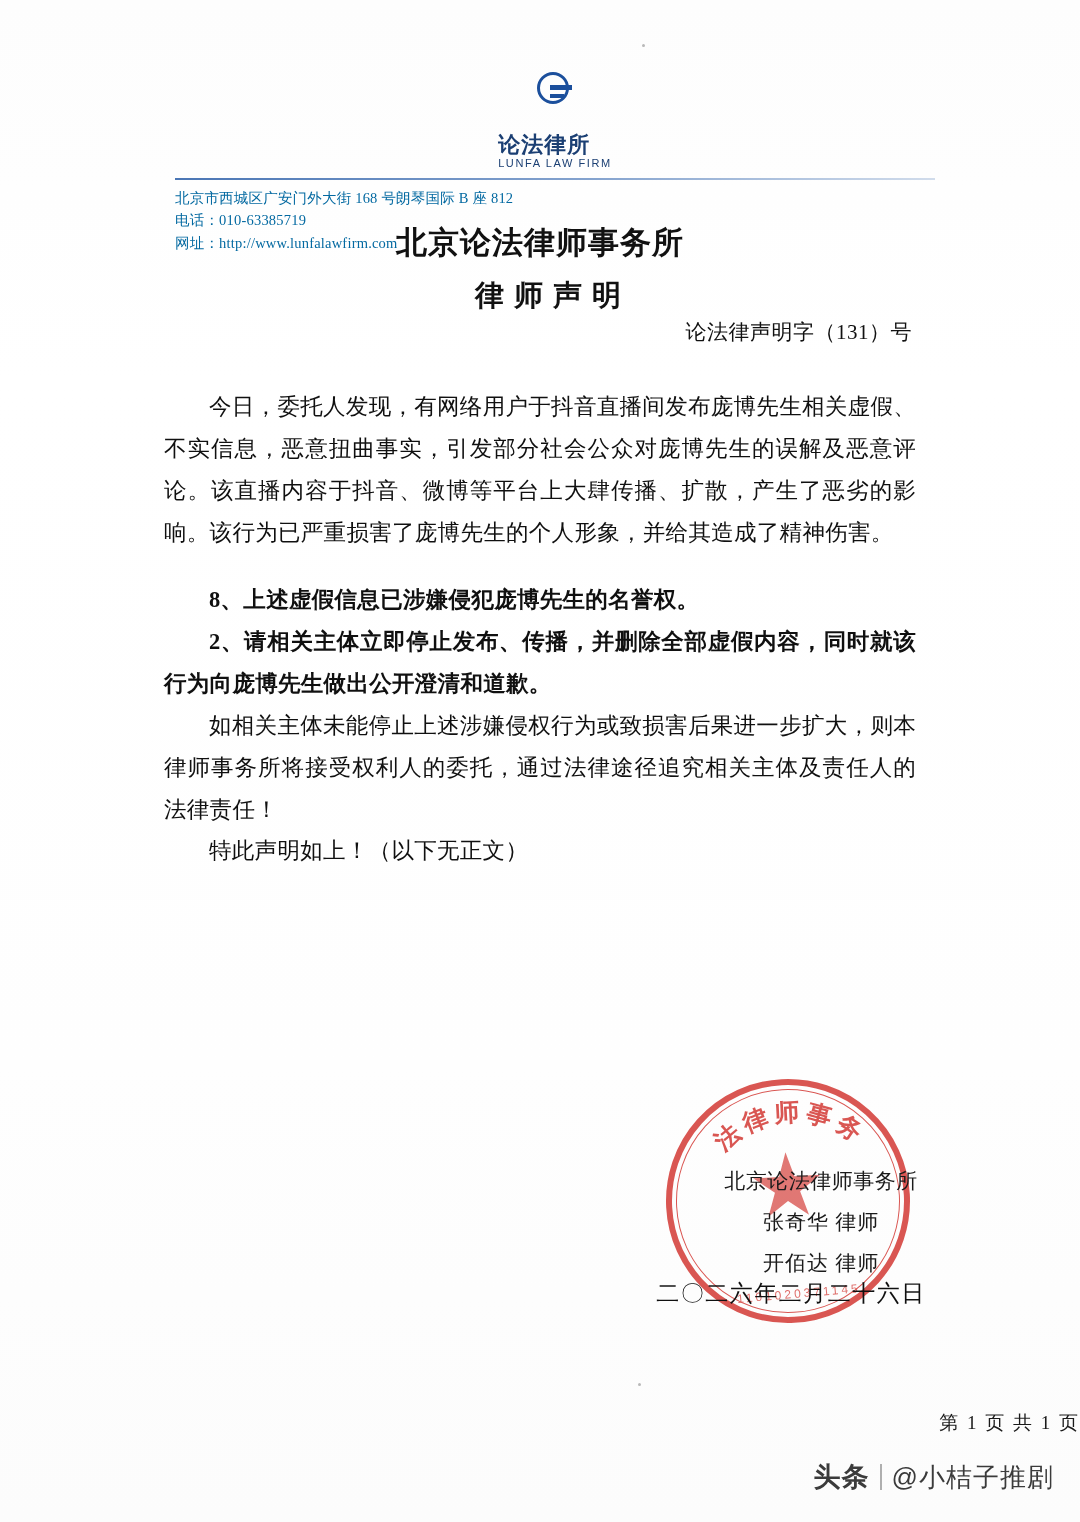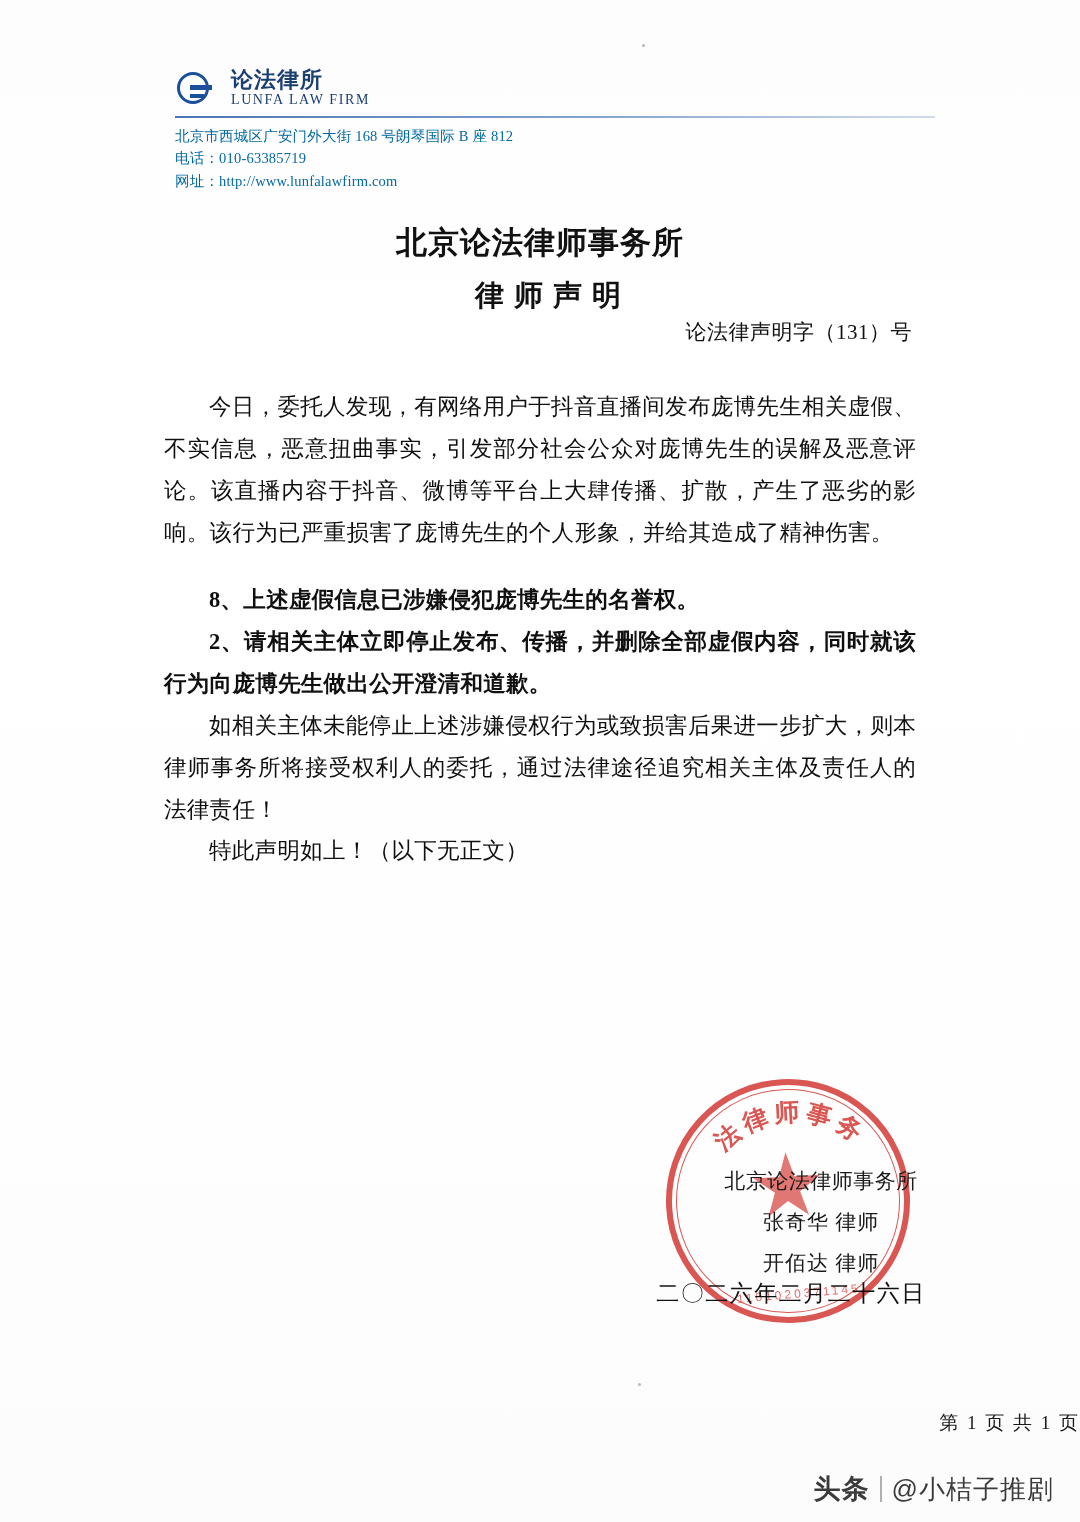--- a/index.html
+++ b/index.html
@@ -34,21 +34,22 @@
   
   .letterhead {
     position: absolute;
     left: 175px;
     top: 68px;
     width: 760px;
   }
   .logo-row {
     display: flex;
     align-items: center;
-    gap: 16px;
+    gap: 25px;
+    flex-direction: column;
   }
   .logo-mark {
     width: 40px;
     height: 40px;
     position: relative;
     flex: 0 0 auto;
   }
   .logo-mark .ring {
     position: absolute;
     left: 2px; top: 4px;
@@ -73,22 +74,22 @@
     line-height: 1.05;
   }
   .logo-cn {
     font-family: "Liberation Sans", sans-serif;
     font-size: 22px;
     font-weight: bold;
     color: #1b3f73;
     letter-spacing: 1px;
   }
   .logo-en {
-    font-family: Liberation Serif, serif;
-    font-size: 14px;
+    font-family: Liberation Sans, sans-serif;
+    font-size: 11px;
     color: #1b3f73;
     letter-spacing: 1.6px;
     margin-top: 2px;
   }
   .rule {
     margin-top: 8px;
     width: 760px;
     height: 2px;
     background: linear-gradient(90deg, #2b5ea8 0%, #6f93c6 55%, #c9d6e8 100%);
     opacity: .85;
@@ -269,21 +270,21 @@
     background: #b9b9b9;
     border-radius: 50%;
   }
   .dot-top { left: 642px; top: 44px; }
   .dot-bottom { left: 638px; top: 1383px; }
 
   
   .watermark {
     position: absolute;
     right: 26px;
-    bottom: 15px;
+    bottom: 27px;
     display: flex;
     align-items: center;
     gap: 10px;
     color: #2b2b2b;
     font-family: "Liberation Sans", sans-serif;
     font-size: 26px;
     letter-spacing: 1px;
     opacity: .92;
   }
   .wm-logo {

